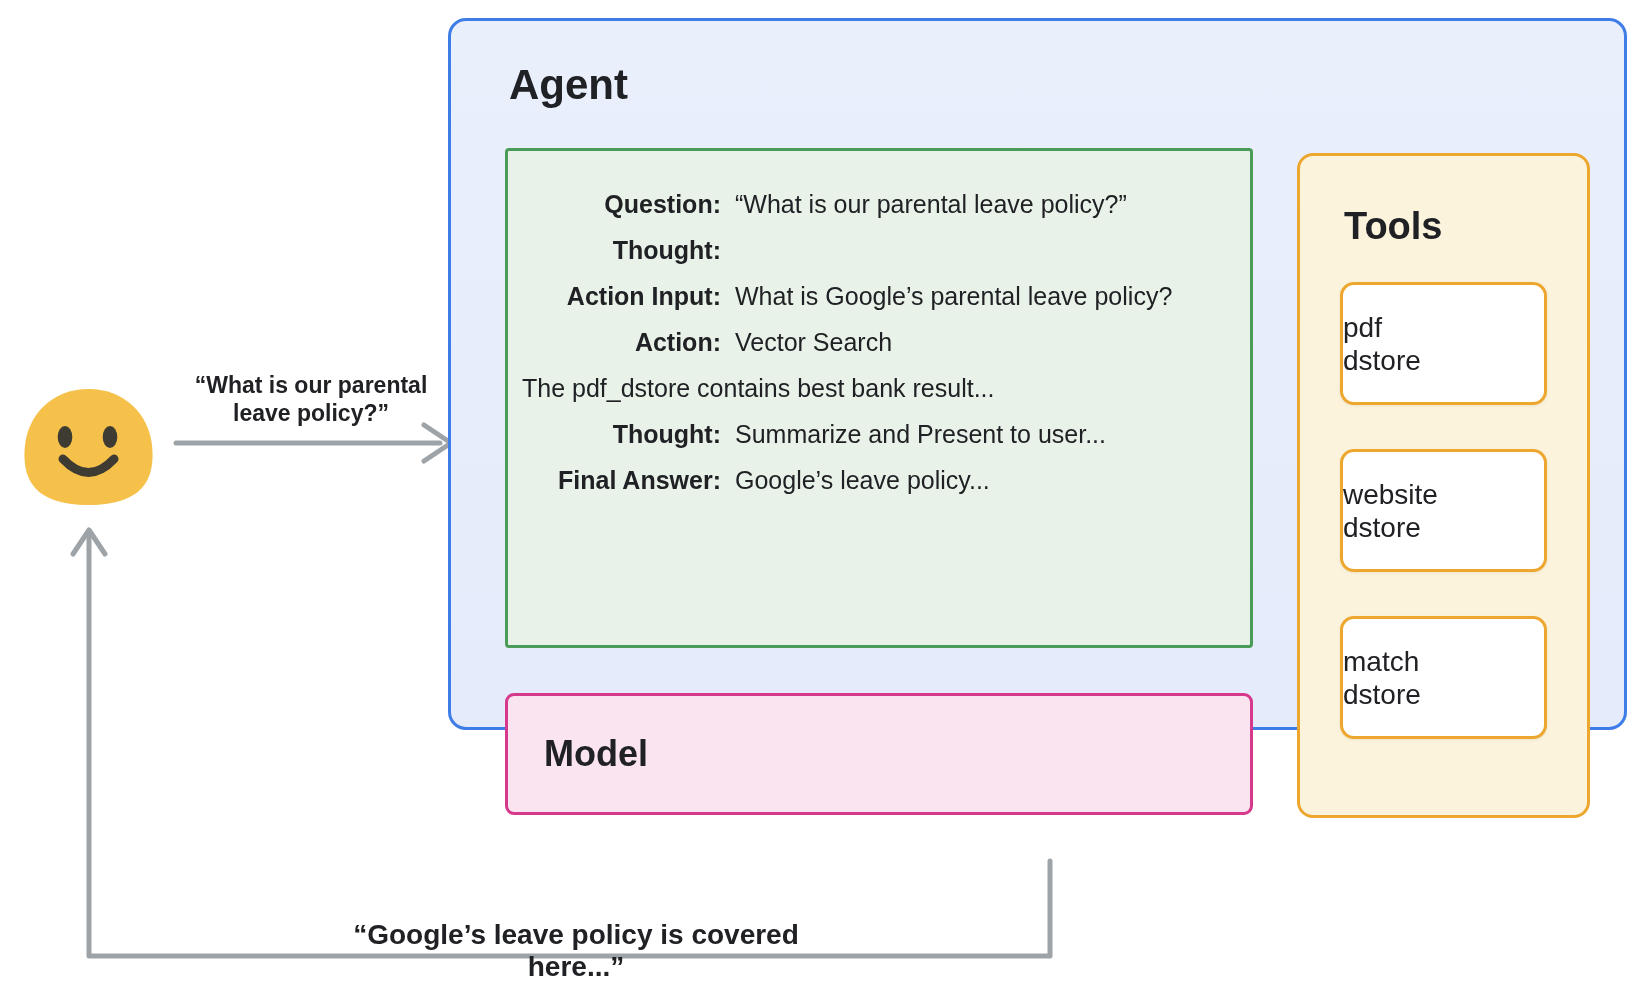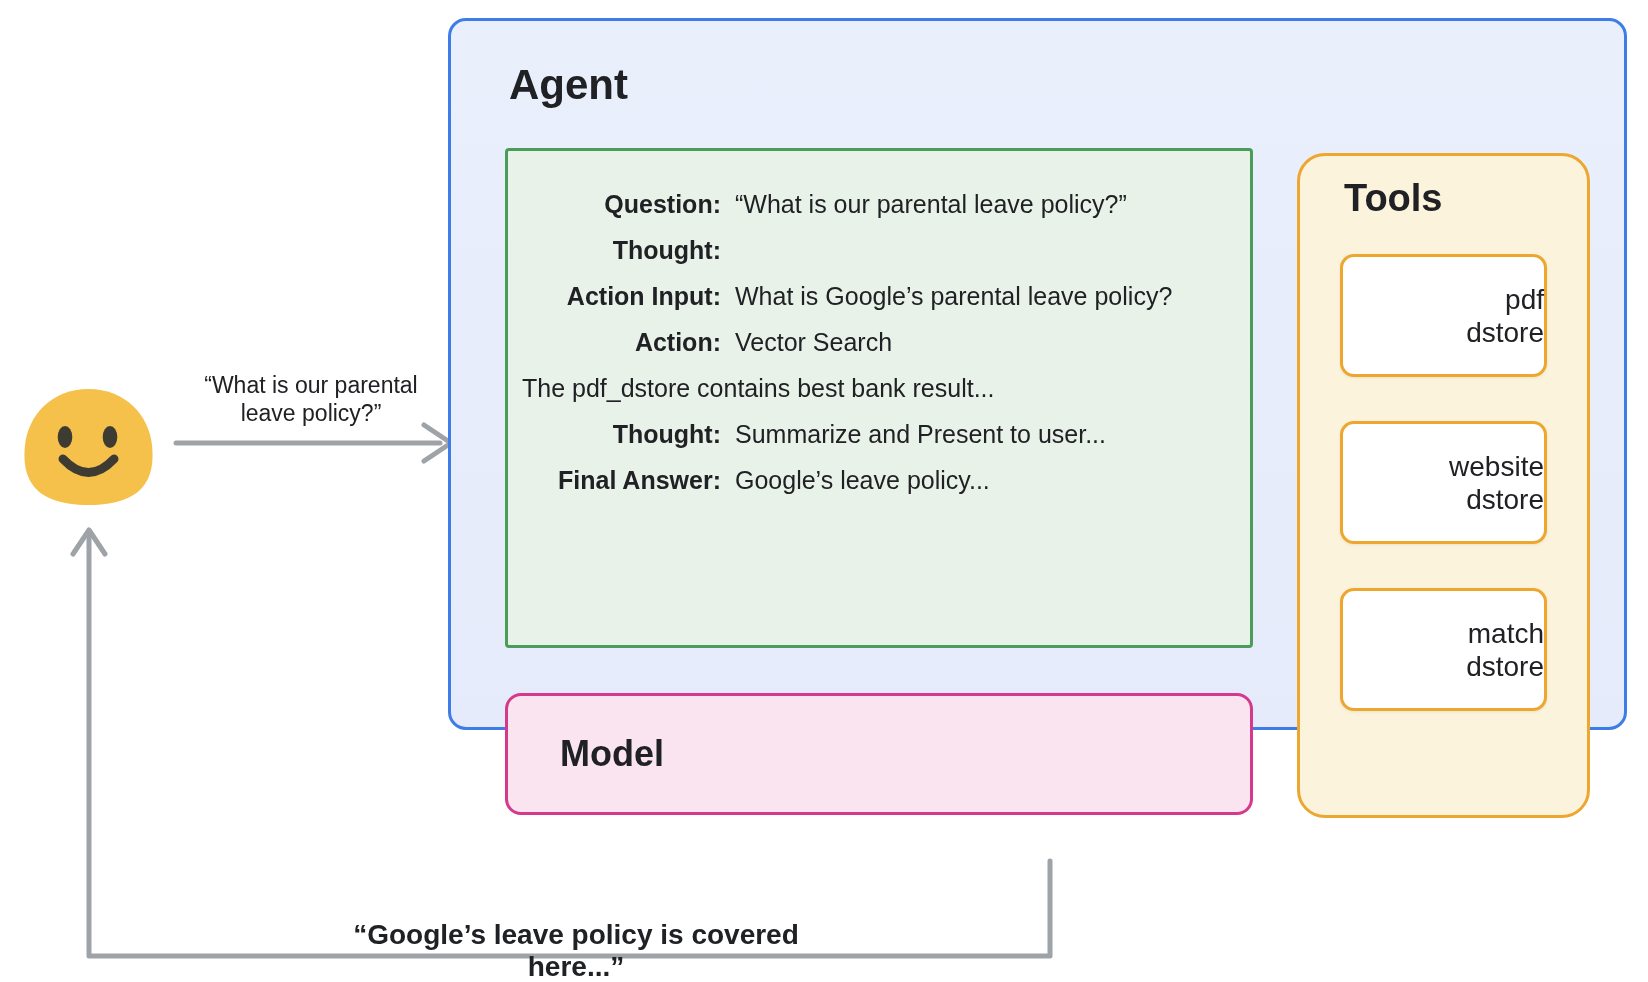--- a/index.html
+++ b/index.html
@@ -22,43 +22,43 @@
     padding:37px 16px 0 0;
   }
   .row{display:flex;font-size:25px;line-height:32px;margin-bottom:14px;}
   .row .lbl{flex:none;width:213px;text-align:right;font-weight:700;}
   .row .val{margin-left:14px;}
   .row.pre-gap{margin-top:12px;}
   .val2{display:block;}
   
   .model{
     position:absolute;left:54px;top:672px;width:748px;height:122px;box-sizing:border-box;
-    background:#FAE4F0;border:3px solid #D6388C;border-radius:16px;
-    display:flex;align-items:center;padding-left:52px;font-size:36px;font-weight:600;
+    background:#FAE4F0;border:3px solid #D6388C;border-radius:9px;
+    display:flex;align-items:center;padding-left:36px;font-size:36px;font-weight:600;
   }
   
   .tools{
     position:absolute;left:846px;top:132px;width:293px;height:665px;box-sizing:border-box;
-    background:#FBF3DC;border:3px solid #EDA62E;border-radius:28px;
-    padding-top:20px;display:flex;flex-direction:column;align-items:center;
+    background:#FBF3DC;border:3px solid #EDA62E;border-radius:16px;
+    padding-top:48px;display:flex;flex-direction:column;align-items:center;
   }
   .tools-title{align-self:flex-start;margin-left:44px;font-size:38px;font-weight:600;line-height:44px;margin-bottom:34px;}
   .tool-card{
     width:207px;height:123px;box-sizing:border-box;background:#ffffff;
     border:3px solid #EDA62E;border-radius:14px;margin-bottom:44px;
-    display:flex;flex-direction:column;align-items:flex-end;justify-content:center;
+    display:flex;flex-direction:column;align-items:flex-start;justify-content:center;
     font-size:28px;line-height:33px;text-align:center;
     box-shadow:0 1px 3px rgba(120,90,20,0.10);
   }
   .tool-card:last-child{margin-bottom:0;}
   
   .emoji{position:absolute;left:15px;top:387px;z-index:1;}
   .query-text{
     position:absolute;left:166px;top:371px;width:290px;text-align:center;
-    font-size:23px;line-height:28px;font-weight:400;z-index:1;
+    font-size:23px;line-height:28px;font-weight:700;z-index:1;
   }
   .response-text{
     position:absolute;left:326px;top:919px;width:500px;text-align:center;
     font-size:28px;font-weight:600;z-index:1;
   }
 </style>
 </head>
 <body>
 
 <div class="canvas">

